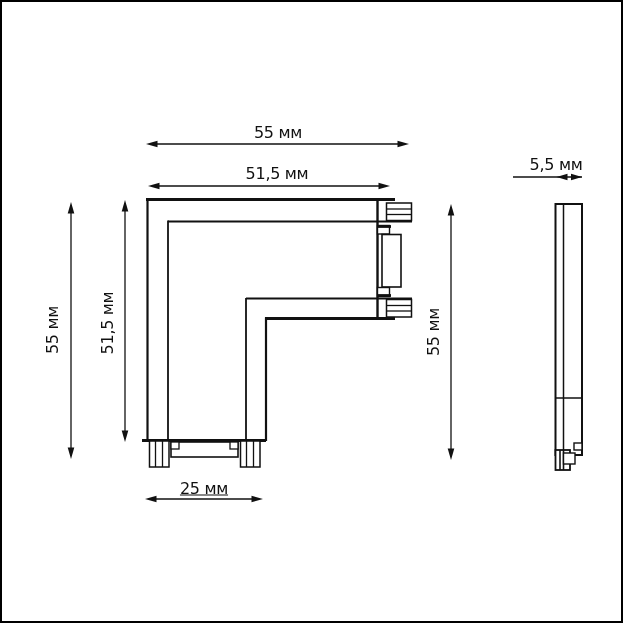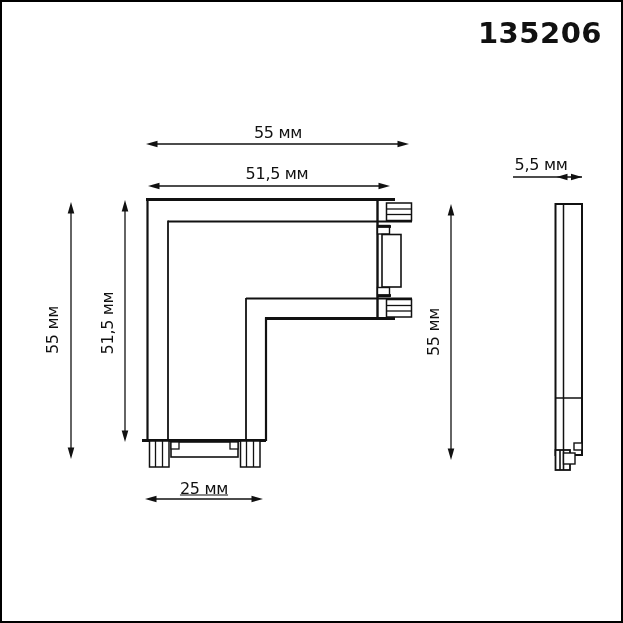--- a/index.html
+++ b/index.html
@@ -35,21 +35,20 @@
   }
   svg line, svg rect, svg path{stroke:#111111;}
   svg rect{fill:#ffffff;}
   svg polygon{fill:#111111;stroke:none;}
 </style>
 </head>
 <body>
 
 <div id="canvas">
 
-  <div id="product-code">135206</div>
 
   <svg id="drawing-svg" viewBox="0 0 623 623" xmlns="http://www.w3.org/2000/svg">
 
     <g fill="none">
 
       <line x1="144" y1="197.5" x2="393" y2="197.5" stroke-width="3.2"></line>
       <line x1="145.5" y1="196" x2="145.5" y2="439.5" stroke-width="2.2"></line>
       <line x1="375.5" y1="198" x2="375.5" y2="316" stroke-width="2.4"></line>
       <line x1="263" y1="316.5" x2="393" y2="316.5" stroke-width="3.2"></line>
       <line x1="264" y1="315.5" x2="264" y2="439" stroke-width="2.2"></line>
@@ -146,15 +145,15 @@
   <div class="dim-label" style="left:275px;top:171px;">51,5 мм</div>
 
   <div class="dim-label vertical" style="left:50px;top:328px;">55 мм</div>
 
   <div class="dim-label vertical" style="left:105px;top:321px;">51,5 мм</div>
 
   <div class="dim-label vertical" style="left:431px;top:330px;">55 мм</div>
 
   <div class="dim-label" style="left:202px;top:486px;text-decoration:underline;">25 мм</div>
 
-  <div class="dim-label" style="left:539px;top:162px;">5,5 мм</div>
+  <div class="dim-label" style="left:554px;top:162px;">5,5 мм</div>
 
 </div>
 
 </body></html>

